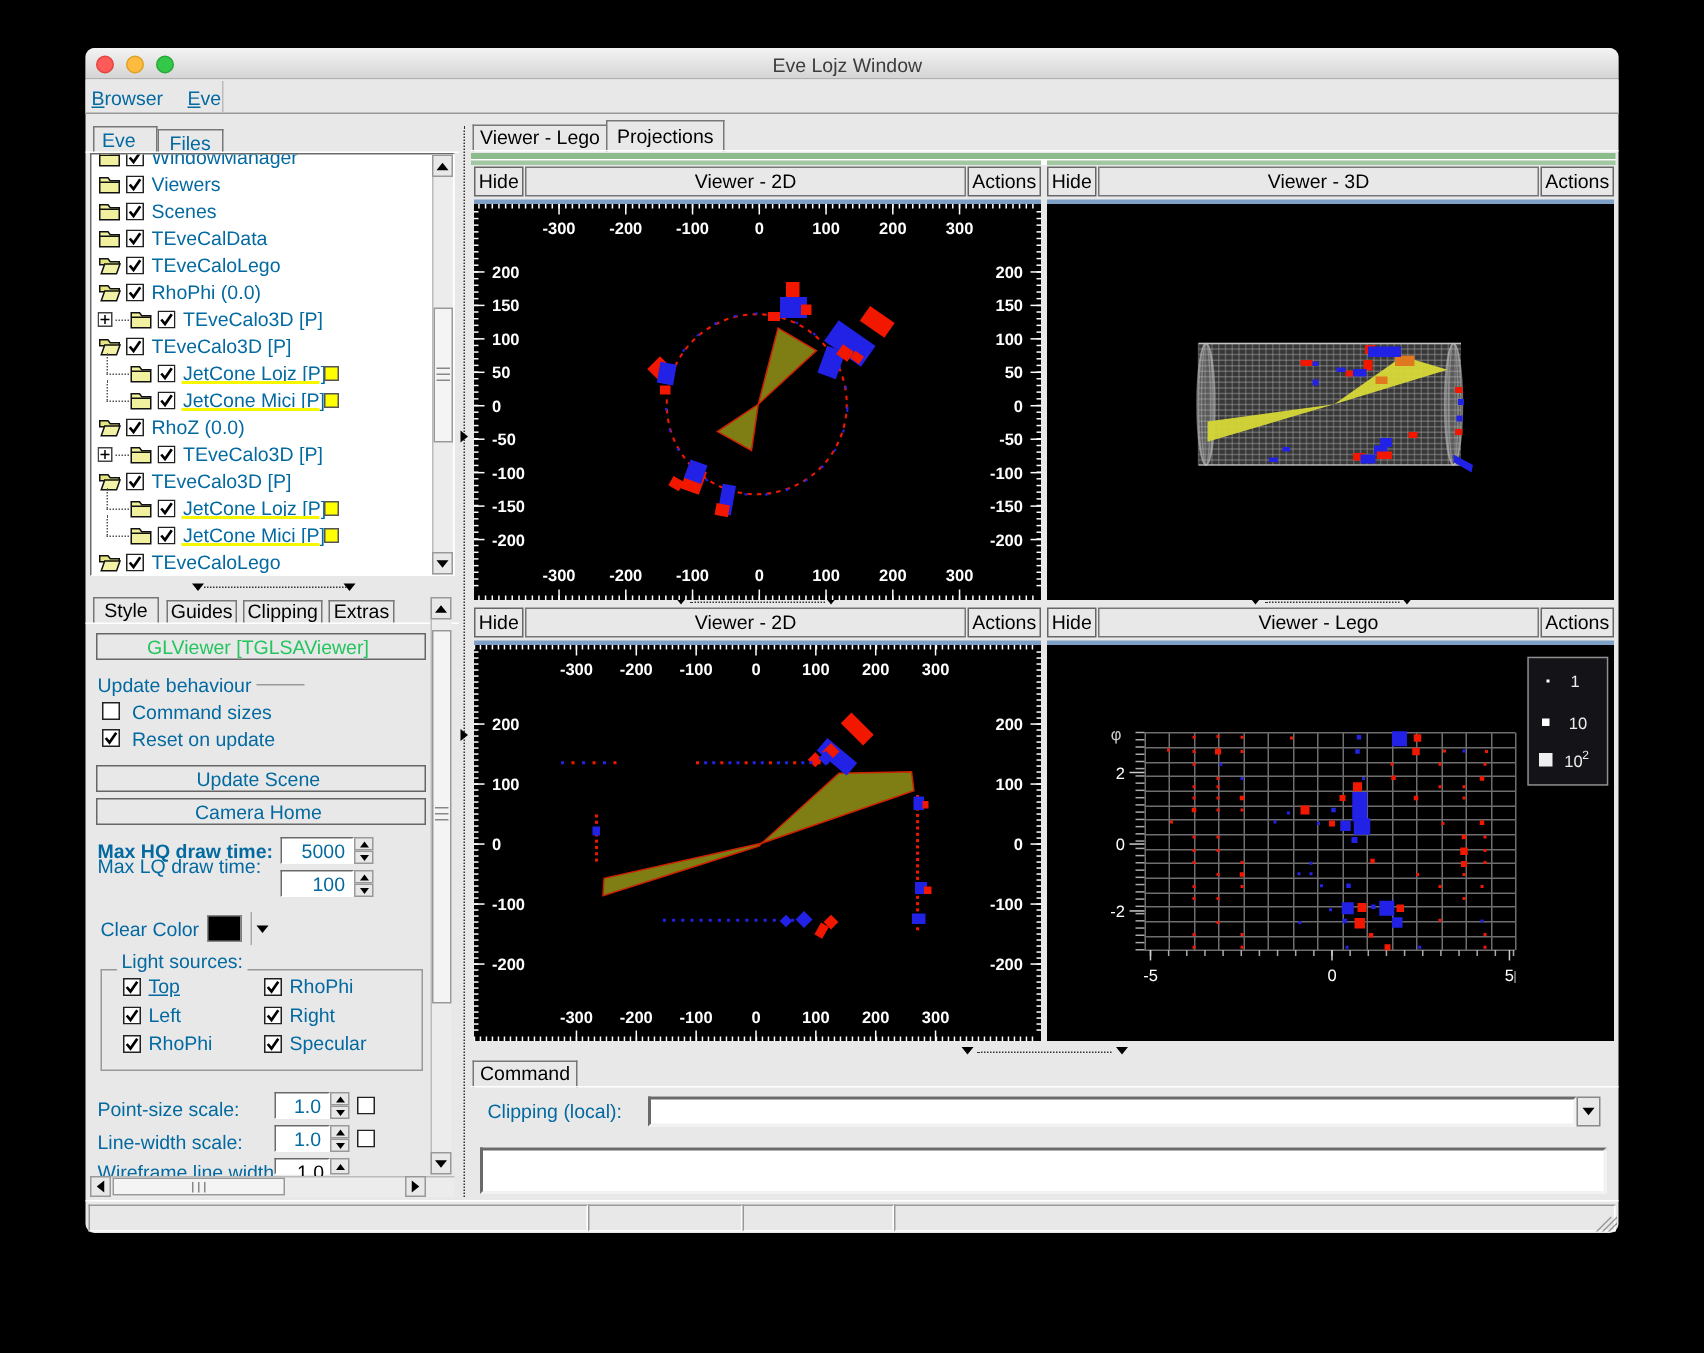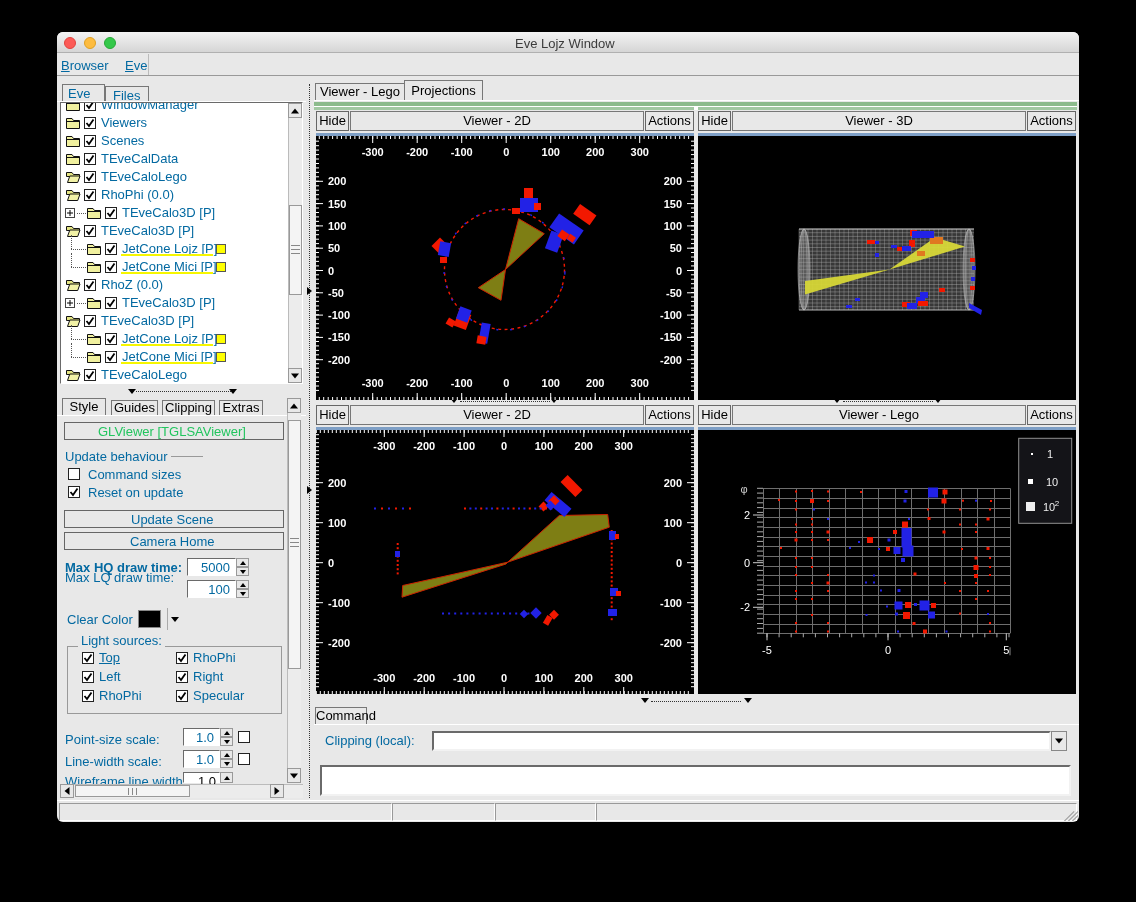--- a/index.html
+++ b/index.html
@@ -381,21 +381,21 @@
 <div class="ab" style="left:698px;top:430px;width:378px;height:264px;background:#000;"></div>
 <div class="ab" style="left:460px;top:401px;width:90px;height:1px;border-top:1px dotted #333;"></div>
 <div class="ab" style="left:843px;top:401px;width:90px;height:1px;border-top:1px dotted #333;"></div>
 <div class="ab" style="left:450px;top:398px;width:0px;height:0px;border-left:4px solid transparent;border-right:4px solid transparent;border-top:5px solid #000;"></div>
 <div class="ab" style="left:550px;top:398px;width:0px;height:0px;border-left:4px solid transparent;border-right:4px solid transparent;border-top:5px solid #000;"></div>
 <div class="ab" style="left:833px;top:398px;width:0px;height:0px;border-left:4px solid transparent;border-right:4px solid transparent;border-top:5px solid #000;"></div>
 <div class="ab" style="left:934px;top:398px;width:0px;height:0px;border-left:4px solid transparent;border-right:4px solid transparent;border-top:5px solid #000;"></div>
 <div class="ab" style="left:651px;top:701px;width:90px;height:1px;border-top:1px dotted #333;"></div>
 <div class="ab" style="left:641px;top:698px;width:0px;height:0px;border-left:4px solid transparent;border-right:4px solid transparent;border-top:5px solid #000;"></div>
 <div class="ab" style="left:744px;top:698px;width:0px;height:0px;border-left:4px solid transparent;border-right:4px solid transparent;border-top:5px solid #000;"></div>
-<div class="ab tab" style="left:315px;top:707px;width:52px;height:18px;line-height:16px;">Command</div>
+<div class="ab tab" style="left:315px;top:707px;width:70px;height:18px;line-height:16px;">Command</div>
 <div class="ab" style="left:314px;top:724px;width:765px;height:1px;background:#fff;"></div>
 <div class="ab tx" style="left:325px;top:733px;">Clipping (local):</div>
 <div class="ab" style="left:432px;top:731px;width:619px;height:20px;background:#fff;border:2px solid;border-color:#6a6a6a #f2f2f2 #f2f2f2 #6a6a6a;"></div>
 <div class="ab" style="left:1051px;top:731px;width:16px;height:20px;background:#e8e8e8;border:1px solid #888;">
       <div style="position:absolute;left:50%;top:50%;transform:translate(-50%,-50%);width:0;height:0;border-left:4px solid transparent;border-right:4px solid transparent;border-top:5px solid #000;"></div>
     </div>
 <div class="ab" style="left:320px;top:765px;width:751px;height:31px;background:#fff;border:2px solid;border-color:#6a6a6a #f2f2f2 #f2f2f2 #6a6a6a;"></div>
 <div class="ab" style="left:57px;top:800px;width:1022px;height:1px;background:#fff;"></div>
 <div class="ab" style="left:59px;top:803px;width:333px;height:18px;border:1px solid;border-color:#999 #fff #fff #999;"></div>
 <div class="ab" style="left:392px;top:803px;width:103px;height:18px;border:1px solid;border-color:#999 #fff #fff #999;"></div>

